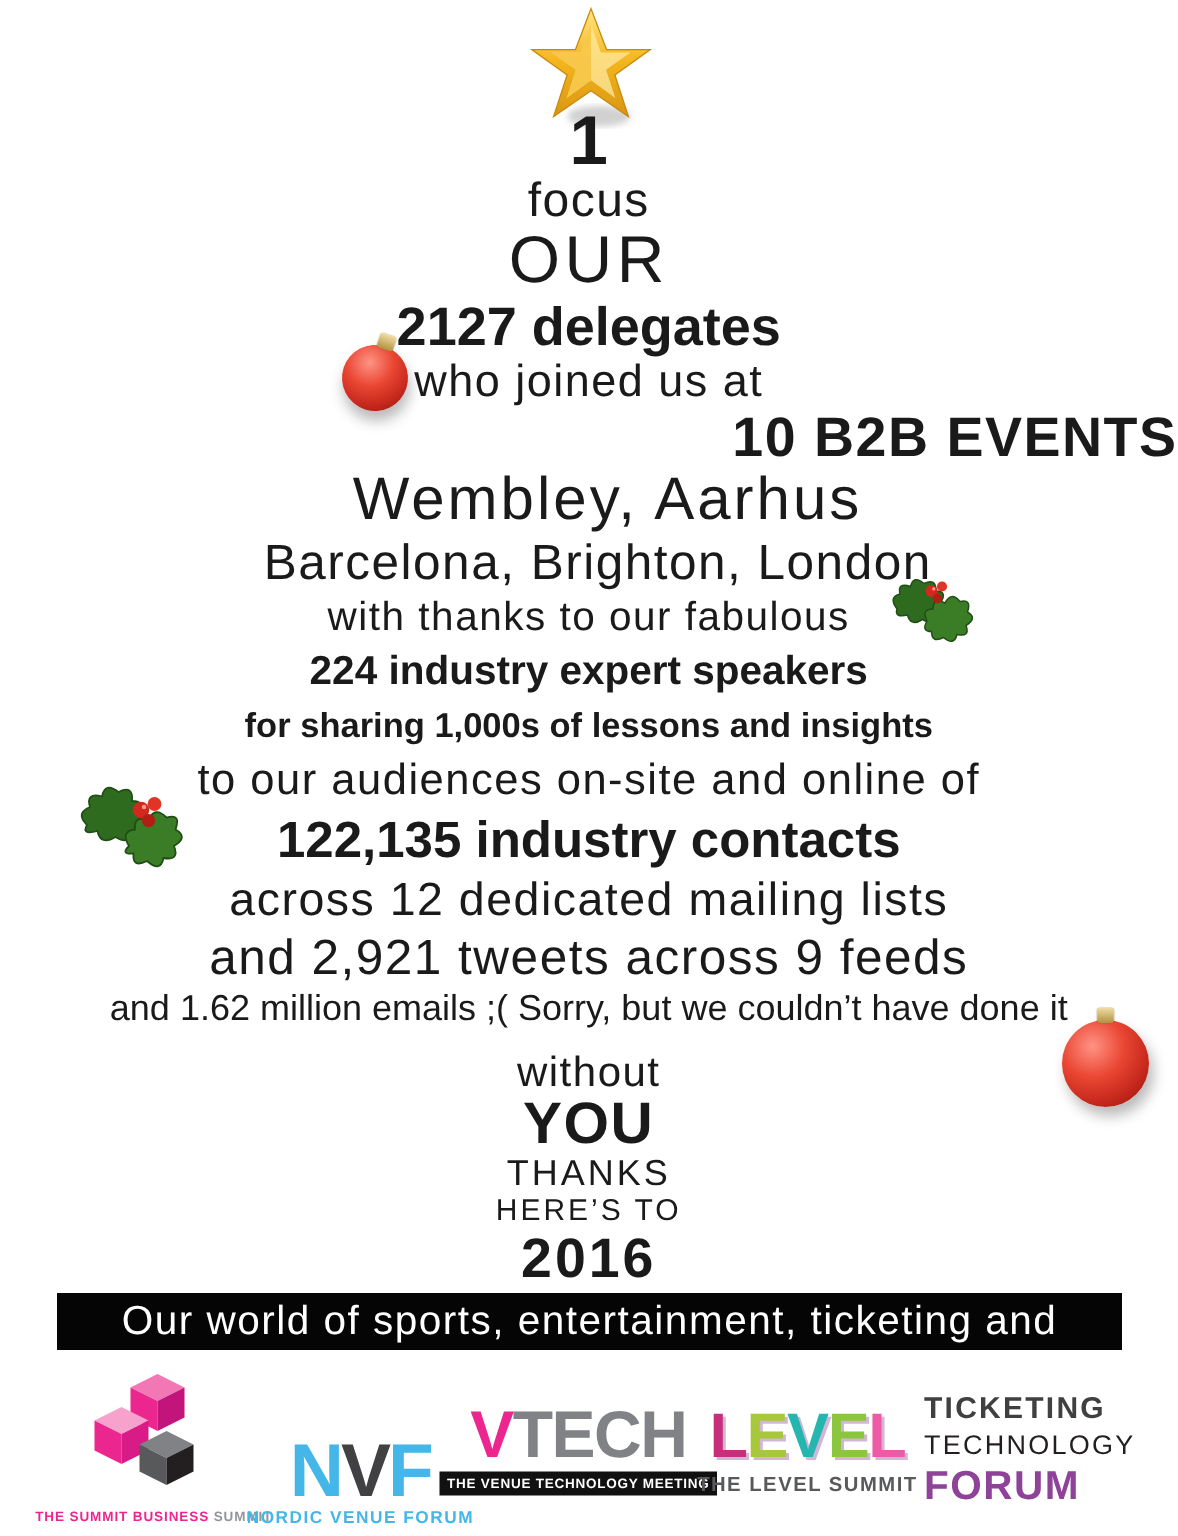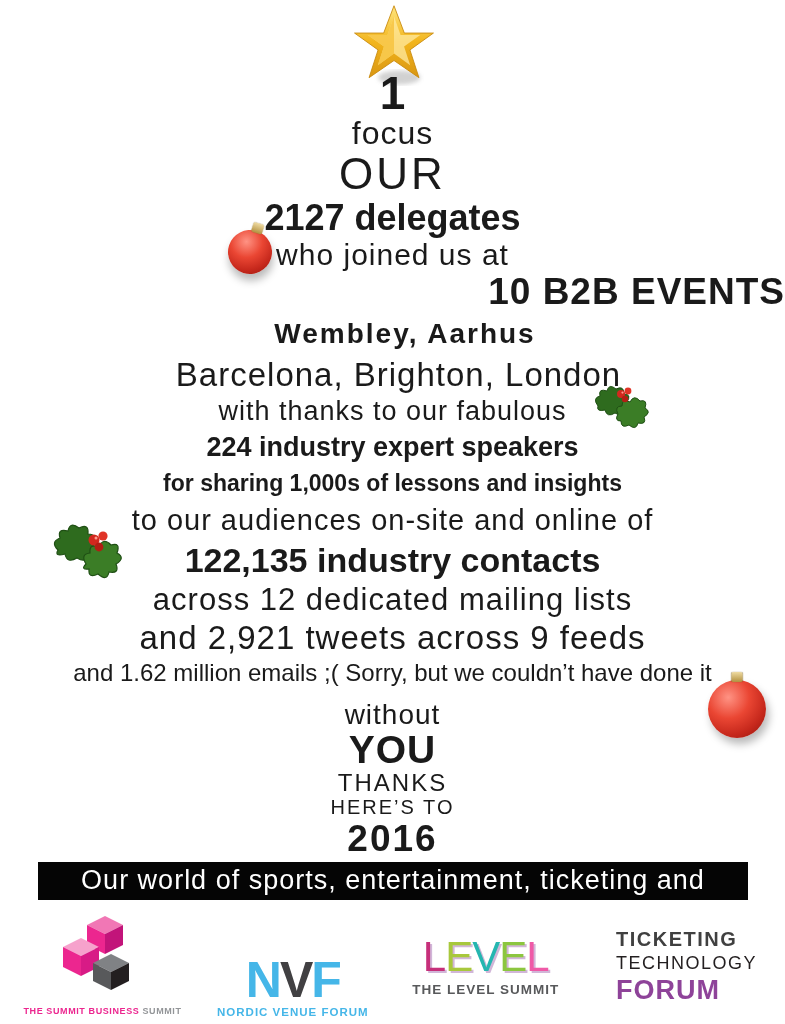--- a/index.html
+++ b/index.html
@@ -9,21 +9,21 @@
 
   
   .tree { position:absolute; top:70px; left:0; width:785px; text-align:center; }
   .tree div { display:block; white-space:nowrap; }
   .t0 { font-size:46px; line-height:46px; font-weight:800; }
   .t1 { font-size:32px; line-height:34px; font-weight:400; letter-spacing:1px; }
   .t2 { font-size:44px; line-height:48px; font-weight:400; letter-spacing:3px; }
   .t3 { font-size:36px; line-height:40px; font-weight:800; }
   .t4 { font-size:30px; line-height:34px; font-weight:400; letter-spacing:1px; }
   .t5 { font-size:37px; line-height:40px; font-weight:800; letter-spacing:1px;text-align:right; }
-  .t6 { font-size:28px; line-height:43px; font-weight:700; letter-spacing:2px;padding-left:25px; }
+  .t6 { font-size:40px; line-height:43px; font-weight:400; letter-spacing:2px;padding-left:25px; }
   .t7 { font-size:33px; line-height:39px; font-weight:400; letter-spacing:1px;margin-left:12px; }
   .t8 { font-size:27px; line-height:35px; font-weight:400; letter-spacing:1px; }
   .t9 { font-size:27px; line-height:37px; font-weight:800; }
   .t10 { font-size:23px; line-height:35px; font-weight:800; }
   .t11 { font-size:29px; line-height:38px; font-weight:400; letter-spacing:1px; }
   .t12 { font-size:34px; line-height:42px; font-weight:800; }
   .t13 { font-size:31px; line-height:38px; font-weight:400; letter-spacing:1px; }
   .t14 { font-size:33px; line-height:38px; font-weight:400; letter-spacing:1px; }
   .t15 { font-size:24px; line-height:32px; font-weight:400; }
   .t16 { font-size:28px; line-height:32px; font-weight:400; margin-top:10px; letter-spacing:1px; }
@@ -68,21 +68,21 @@
   .nvf-caption { color:#45b6e8; font-size:11.5px; font-weight:700; letter-spacing:1px; white-space:nowrap; }
 
   .logo-vtech { width:150px; justify-content:center; gap:2px; }
   .vtech-mark { font-size:44px; font-weight:800; line-height:44px; letter-spacing:-1px; }
   .vtech-mark .v { color:#ec268f; }
   .vtech-mark .tech { color:#808285; }
   .vtech-caption { background:#111111; color:#ffffff; font-size:9px; font-weight:700;
     letter-spacing:0.5px; padding:3px 5px; white-space:nowrap; }
 
   .logo-level { width:140px; justify-content:center; gap:4px; }
-  .level-mark { font-size:42px; font-weight:400; line-height:42px; letter-spacing:-1px;
+  .level-mark { font-size:42px; font-weight:700; line-height:42px; letter-spacing:-1px;
     text-shadow:2px 2px 0 rgba(123,45,142,0.35); }
   .level-caption { color:#58595b; font-size:13.5px; font-weight:800; letter-spacing:1px; white-space:nowrap; }
 
   .logo-ttf { width:135px; align-items:flex-start; justify-content:center; gap:1px; text-align:left; }
   .ttf-1 { color:#404040; font-size:20px; font-weight:800; letter-spacing:1.5px; line-height:24px; }
   .ttf-2 { color:#231f20; font-size:18px; font-weight:400; letter-spacing:1.5px; line-height:22px; }
   .ttf-3 { color:#8e4399; font-size:27px; font-weight:800; letter-spacing:1px; line-height:30px; }
 </style>
 </head>
 <body>
@@ -191,20 +191,26 @@
       </span>
     </div>
 
     <div class="logo logo-nvf">
       <span class="nvf-mark">
         <span class="blue">N</span><span class="dark">V</span><span class="blue">F</span>
       </span>
       <span class="nvf-caption">NORDIC VENUE FORUM</span>
     </div>
 
+    <div class="logo logo-vtech">
+      <span class="vtech-mark">
+        <span class="v">V</span><span class="tech">TECH</span>
+      </span>
+      <span class="vtech-caption">THE VENUE TECHNOLOGY MEETING</span>
+    </div>
 
     <div class="logo logo-level">
       <span class="level-mark">
         <span style="color:#c62f7a">L</span><span style="color:#a8c83c">E</span><span style="color:#25b6b0">V</span><span style="color:#8cc63f">E</span><span style="color:#ef5aa7">L</span>
       </span>
       <span class="level-caption">THE LEVEL SUMMIT</span>
     </div>
 
     <div class="logo logo-ttf">
       <span class="ttf-1">TICKETING</span>

